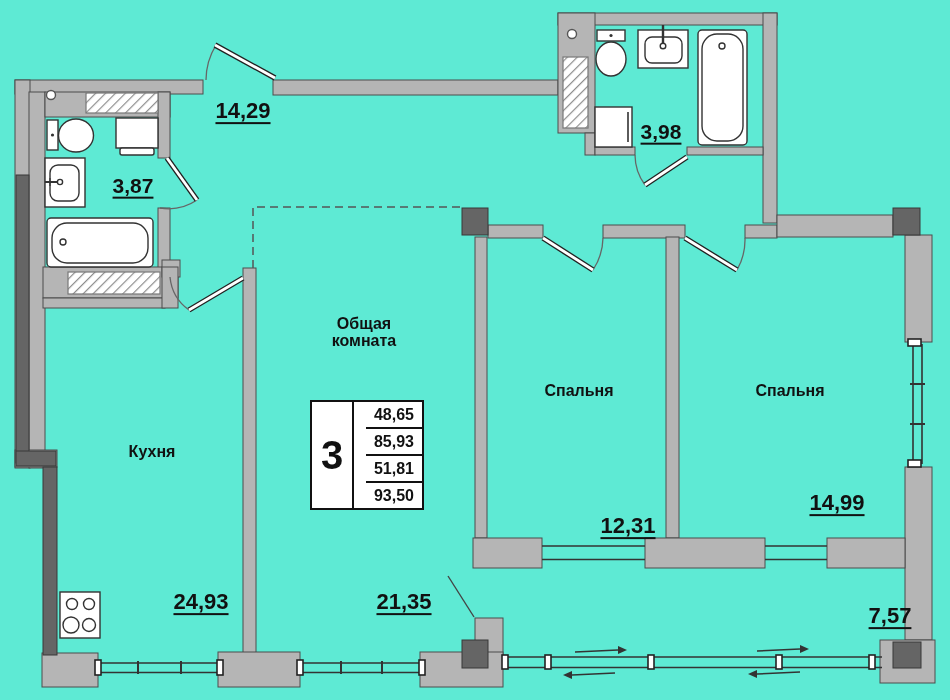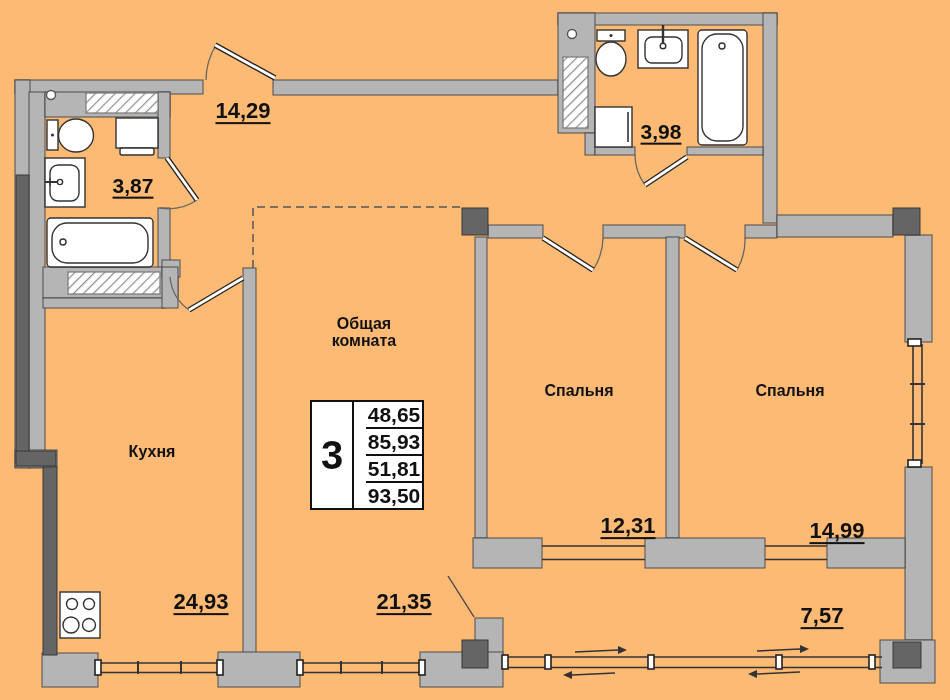--- a/index.html
+++ b/index.html
@@ -1,29 +1,29 @@
 <!DOCTYPE html>
 <html><head>
 <meta charset="utf-8">
 <style>
   html,body{margin:0;padding:0;background:#fff;}
-  #plan{position:relative;width:950px;height:700px;background:#fdba74;overflow:hidden;
+  #plan{position:relative;width:950px;height:700px;background:#5eead4;overflow:hidden;
         font-family:"Liberation Sans",sans-serif;color:#111;}
   #plan svg{position:absolute;left:0;top:0;}
   .lbl{position:absolute;transform:translate(-50%,-50%);font-weight:bold;white-space:nowrap;
        color:#111;letter-spacing:0px;line-height:1.08;text-align:center;}
   .area{font-size:22px;text-decoration:underline;text-decoration-thickness:2px;text-underline-offset:4px;}
   .area-sm{font-size:21px;}
   .rname{font-size:16px;}
   .info-table{position:absolute;left:310px;top:400px;width:110px;height:106px;border:2px solid #111;
               display:flex;background:#fff;font-weight:bold;}
   .it-left{width:40px;border-right:2px solid #111;display:flex;align-items:center;justify-content:center;
            font-size:40px;}
   .it-right{flex:1;display:flex;flex-direction:column;}
-  .it-row{flex:1;display:flex;align-items:center;justify-content:center;font-size:21px;border-bottom:2px solid #111;margin-left:12px;}
+  .it-row{flex:1;display:flex;align-items:center;justify-content:center;font-size:16px;border-bottom:2px solid #111;margin-left:12px;}
   .it-row:last-child{border-bottom:none;}
 </style>
 </head>
 <body>
 
 <div id="plan">
 
 <svg width="950" height="700" viewBox="0 0 950 700">
   <defs>
     <pattern id="hatch" width="7" height="7" patternUnits="userSpaceOnUse" patternTransform="rotate(45)">
@@ -262,24 +262,24 @@
 
 <div class="lbl rname" style="left:364px;top:332px;">
   <div>Общая</div>
   <div>комната</div>
 </div>
 <div class="lbl rname" style="left:152px;top:452px;">Кухня</div>
 <div class="lbl rname" style="left:579px;top:391px;">Спальня</div>
 <div class="lbl rname" style="left:790px;top:391px;">Спальня</div>
 
 <div class="lbl area" style="left:628px;top:526px;">12,31</div>
-<div class="lbl area" style="left:837px;top:531px;">14,99</div>
+<div class="lbl area" style="left:837px;top:503px;">14,99</div>
 <div class="lbl area" style="left:201px;top:602px;">24,93</div>
 <div class="lbl area" style="left:404px;top:602px;">21,35</div>
-<div class="lbl area" style="left:822px;top:616px;">7,57</div>
+<div class="lbl area" style="left:890px;top:616px;">7,57</div>
 
 <div class="info-table">
   <div class="it-left">3</div>
   <div class="it-right">
     <div class="it-row">48,65</div>
     <div class="it-row">85,93</div>
     <div class="it-row">51,81</div>
     <div class="it-row">93,50</div>
   </div>
 </div>

